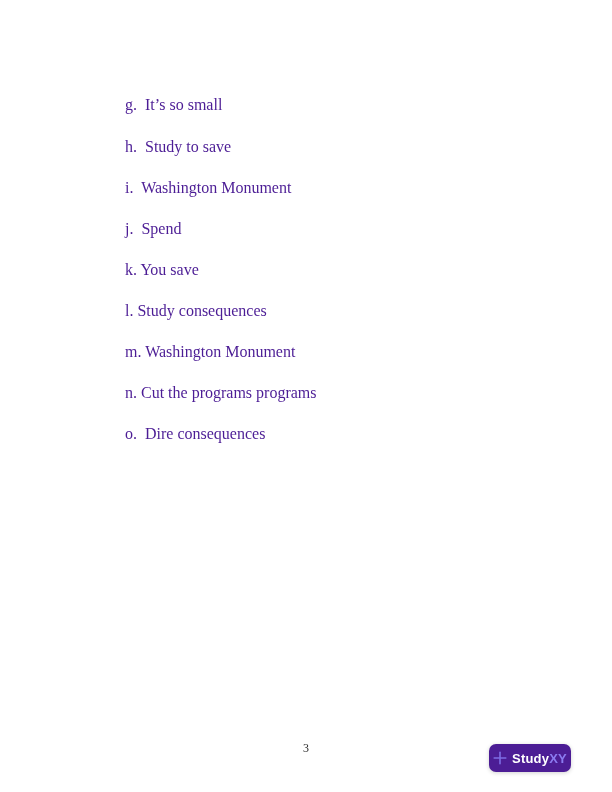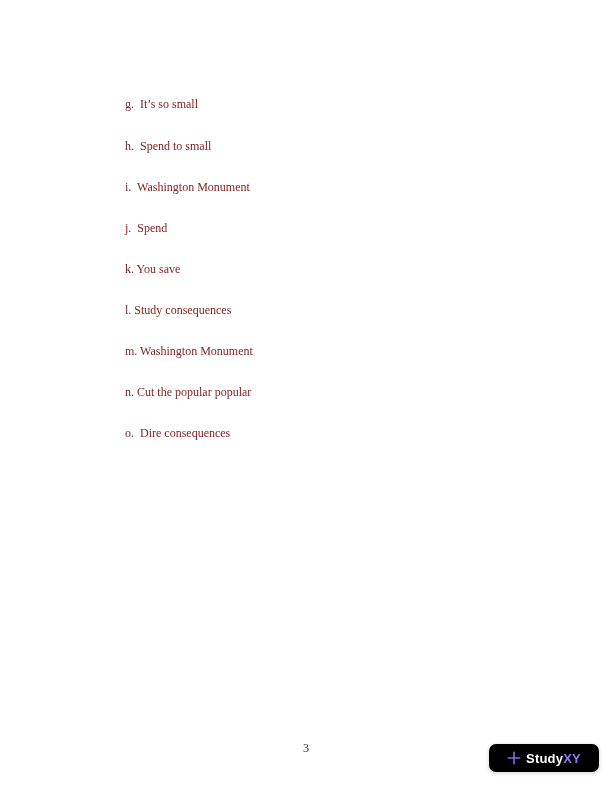--- a/index.html
+++ b/index.html
@@ -12,44 +12,44 @@
     width: 612px;
     height: 792px;
     background: #ffffff;
     overflow: hidden;
     font-family: "Liberation Serif", serif;
   }
   .answer-list {
     position: absolute;
     left: 125px;
     top: 71px;
-    font-size: 12px;
+    font-size: 16px;
     line-height: 13.7px;
-    color: #7f1d1d;
+    color: #4c1d95;
     white-space: pre; 
   }
   .answer-line {
     height: 13.7px;
   }
   .footer-page-number {
     position: absolute;
     top: 741px;
     left: 0;
     width: 100%;
     text-align: center;
     font-size: 12px;
     color: #2a2a2a;
   }
   .brand-badge {
     position: absolute;
     left: 489px;
     top: 744px;
-    width: 110px;
+    width: 82px;
     height: 28px;
-    background: #000000;
+    background: #4c1d95;
     border-radius: 7px;
     display: flex;
     align-items: center;
     justify-content: center;
     gap: 5px;
     box-shadow: 0 1px 4px rgba(0,0,0,0.18);
     cursor: pointer;
   }
   .brand-badge .plus-icon {
     display: flex;
@@ -67,27 +67,27 @@
   .brand-text .primary { color: #ffffff; }
   .brand-text .accent  { color: #8b7bf0; }
 </style>
 </head>
 <body>
 
 <div class="page">
 
   <div class="answer-list">
     <div class="answer-line">g.  It’s so small</div>
-    <div class="answer-line">h.  Spend to small</div>
+    <div class="answer-line">h.  Study to save</div>
     <div class="answer-line">i.  Washington Monument</div>
     <div class="answer-line">j.  Spend</div>
     <div class="answer-line">k. You save</div>
     <div class="answer-line">l. Study consequences</div>
     <div class="answer-line">m. Washington Monument</div>
-    <div class="answer-line">n. Cut the popular popular</div>
+    <div class="answer-line">n. Cut the programs programs</div>
     <div class="answer-line">o.  Dire consequences</div>
   </div>
 
   <div class="footer-page-number">3</div>
 
   <div class="brand-badge">
     <span class="plus-icon">
       <svg width="14" height="14" viewBox="0 0 14 14">
         <line x1="7" y1="1.2" x2="7" y2="12.8" stroke="#7d6ce4" stroke-width="1.6" stroke-linecap="round"></line>
         <line x1="1.2" y1="7" x2="12.8" y2="7" stroke="#7d6ce4" stroke-width="1.6" stroke-linecap="round"></line>

